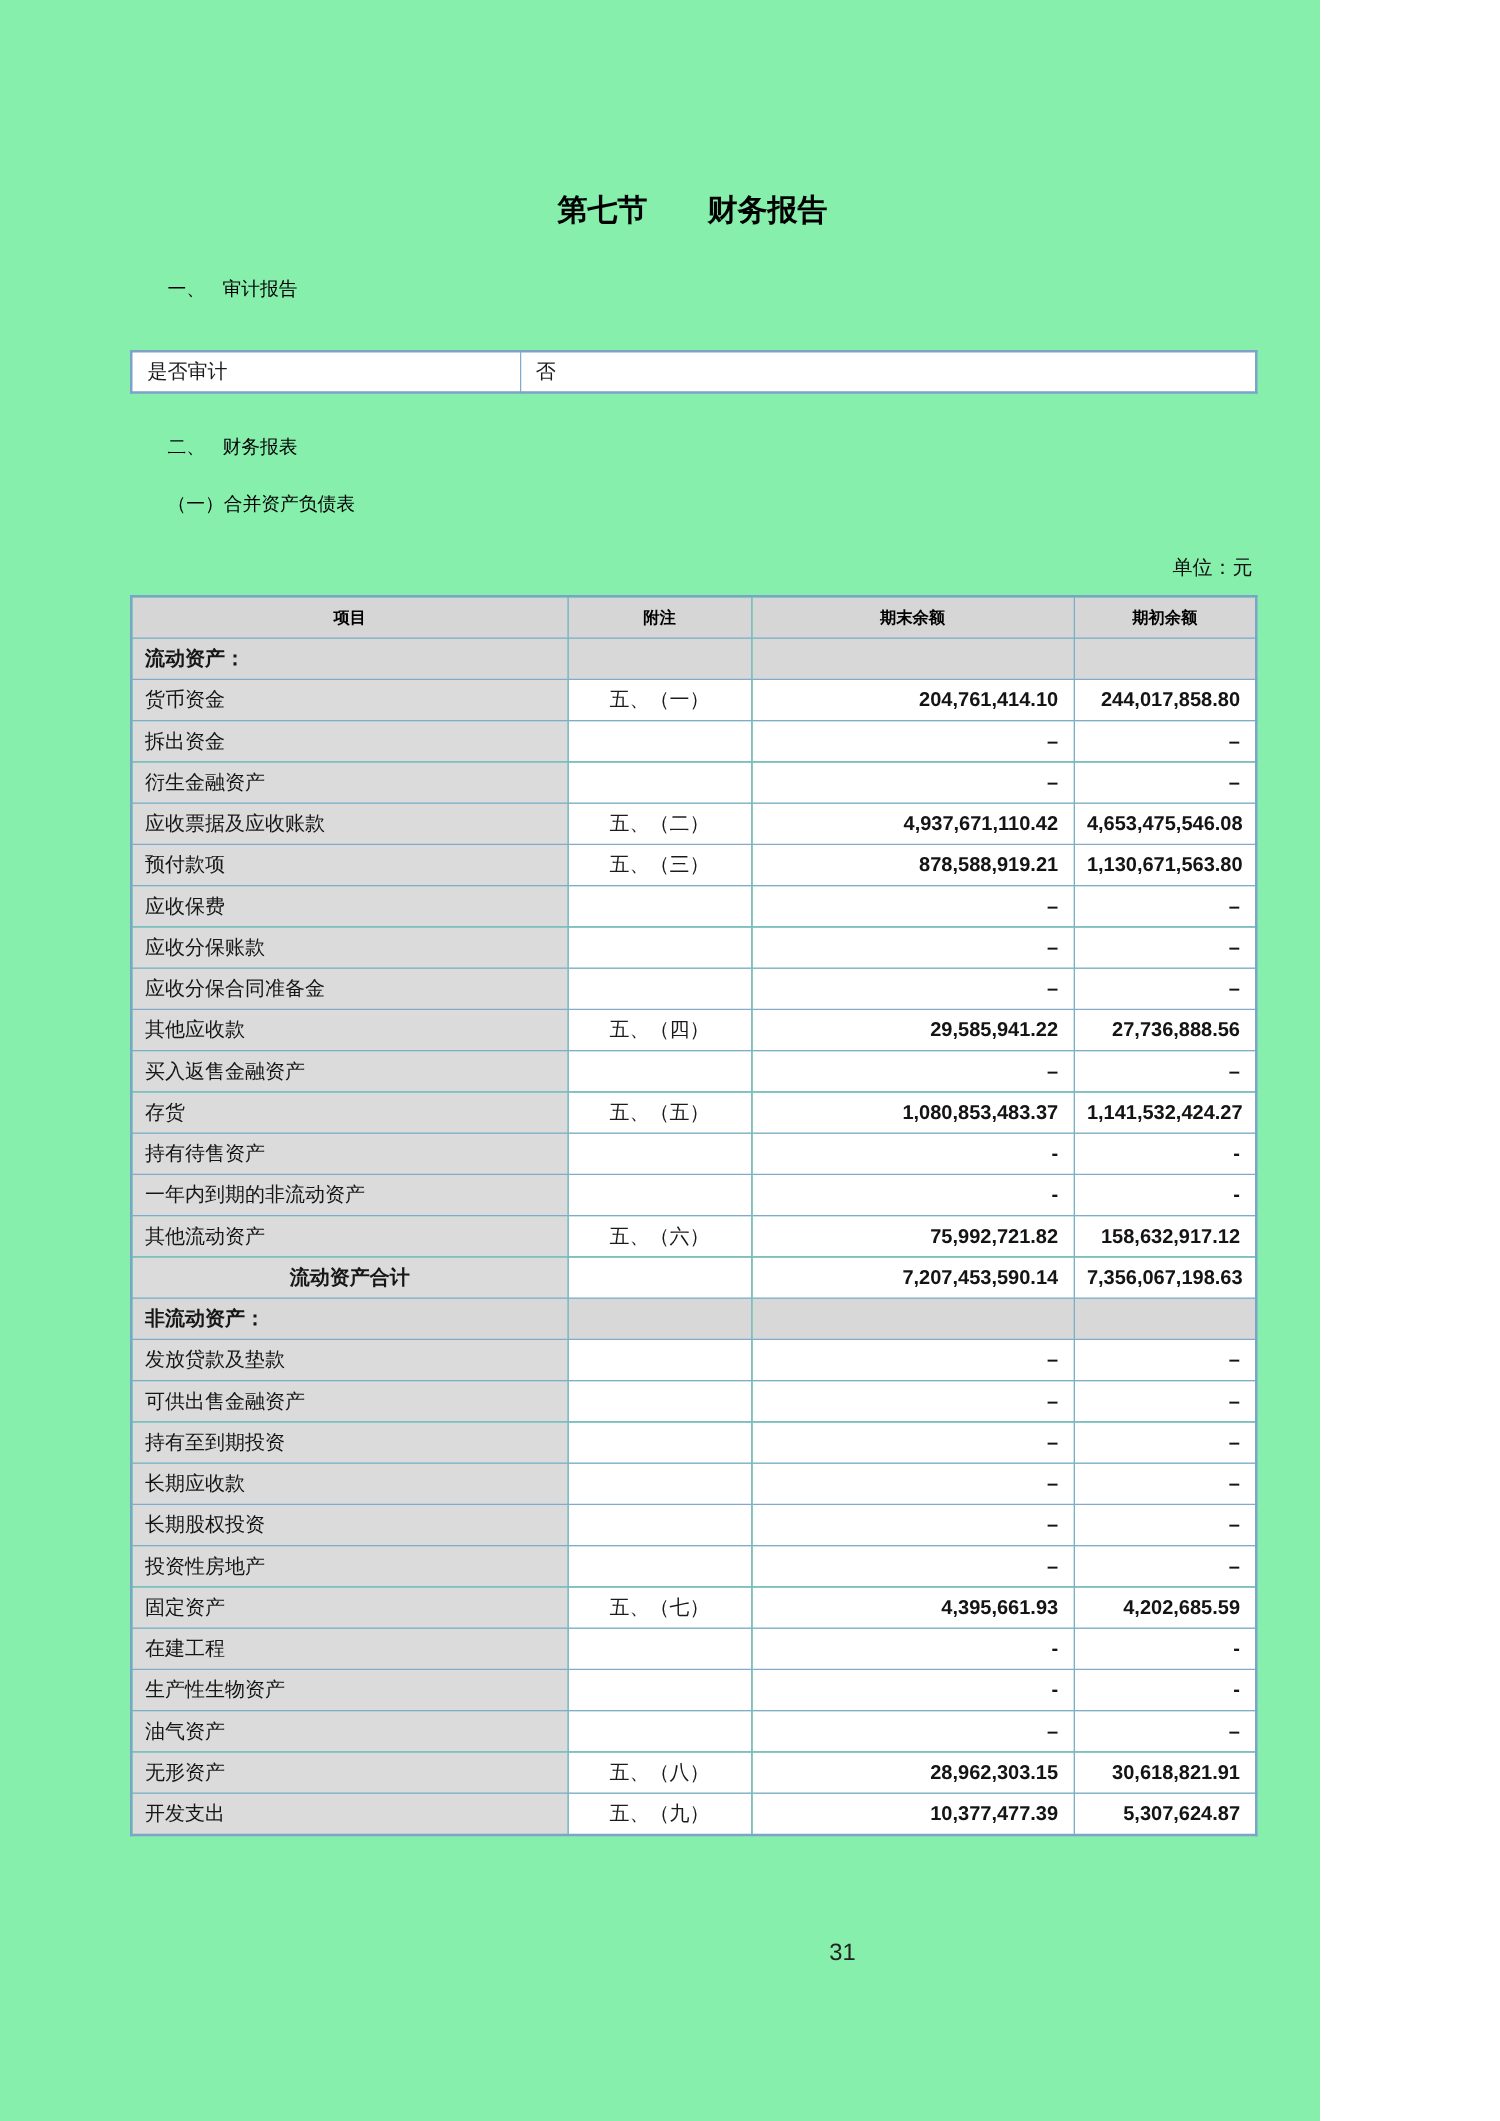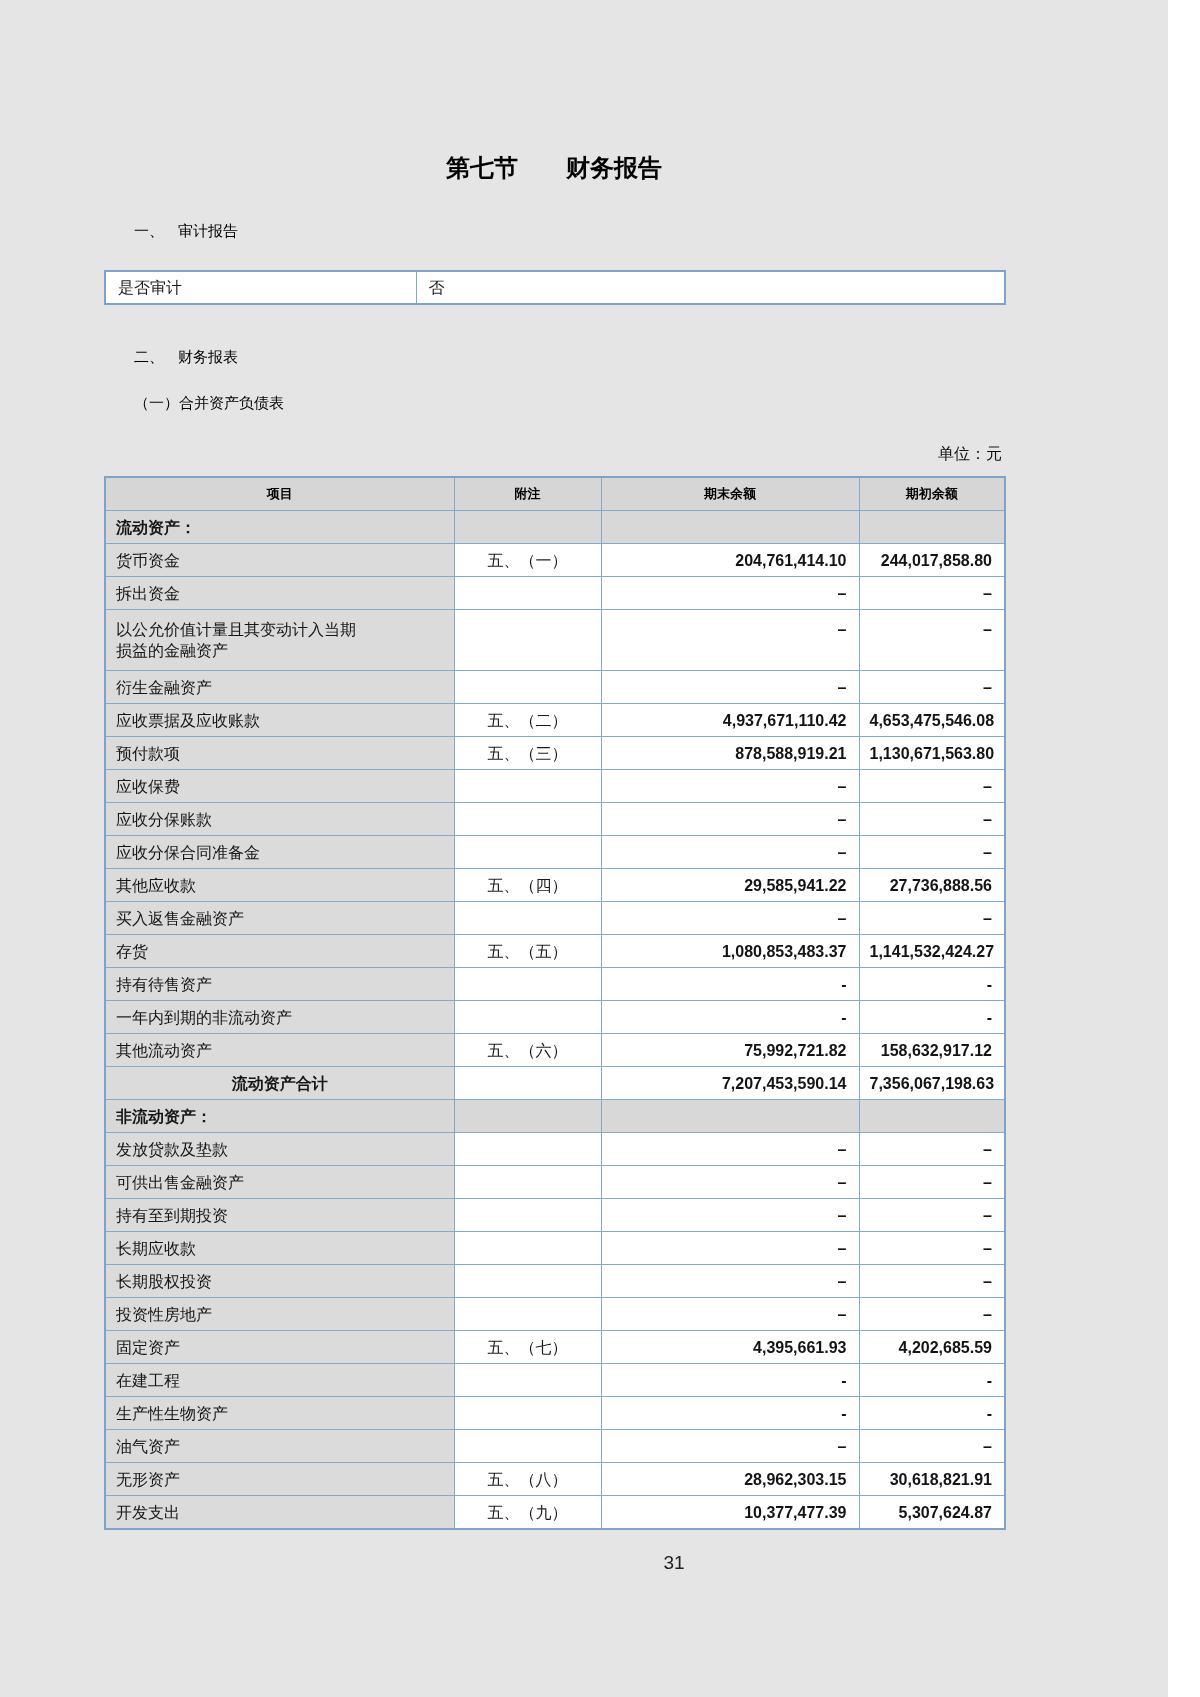--- a/index.html
+++ b/index.html
@@ -1,20 +1,20 @@
 <!DOCTYPE html>
 <html><head>
 <meta charset="utf-8">
 <style>
   html, body { margin: 0; padding: 0; background: #ffffff; }
   .page {
     position: relative;
-    width: 1168px;
+    width: 1056px;
     height: 1697px;
-    background: #e5e5e5;
+    background: #86efac;
     color: #1b1b1b;
     font-family: "Liberation Serif", "DejaVu Serif", serif;
     overflow: hidden;
   }
 
   
   .doc-title {
     position: absolute;
     top: 152px; left: 104px; width: 900px;
     text-align: center;
@@ -43,21 +43,21 @@
     top: 444px; left: 104px; width: 898px;
     text-align: right;
     font-size: 16px;
     color: #111;
   }
 
   
   table { border-collapse: collapse; table-layout: fixed; }
   .audit-table {
     position: absolute;
-    top: 270px; left: 104px; width: 900px;
+    top: 280px; left: 104px; width: 900px;
     border: 2px solid #7da4c8;
   }
   .audit-table td {
     border: 1px solid #84aacb;
     font-size: 16px;
     padding: 5px 12px;
     line-height: 21px;
     background: #fff;
     vertical-align: top;
   }
@@ -183,27 +183,20 @@
       <td class="col-note">五、（一）</td>
       <td class="col-end">204,761,414.10</td>
       <td class="col-begin">244,017,858.80</td>
     </tr>
         <tr class="row-data">
       <td class="col-label">拆出资金</td>
       <td class="col-note"></td>
       <td class="col-end">–</td>
       <td class="col-begin">–</td>
     </tr>
-        <tr class="row-tall">
-      <td class="col-label">以公允价值计量且其变动计入当期
-损益的金融资产</td>
-      <td class="col-note"></td>
-      <td class="col-end">–</td>
-      <td class="col-begin">–</td>
-    </tr>
         <tr class="row-data">
       <td class="col-label">衍生金融资产</td>
       <td class="col-note"></td>
       <td class="col-end">–</td>
       <td class="col-begin">–</td>
     </tr>
         <tr class="row-data">
       <td class="col-label">应收票据及应收账款</td>
       <td class="col-note">五、（二）</td>
       <td class="col-end">4,937,671,110.42</td>

